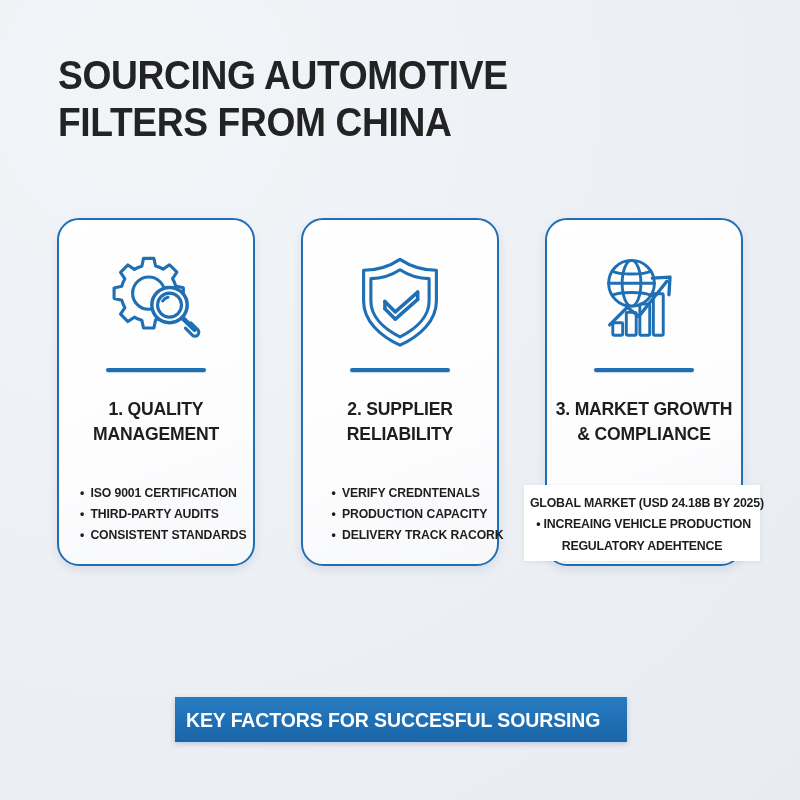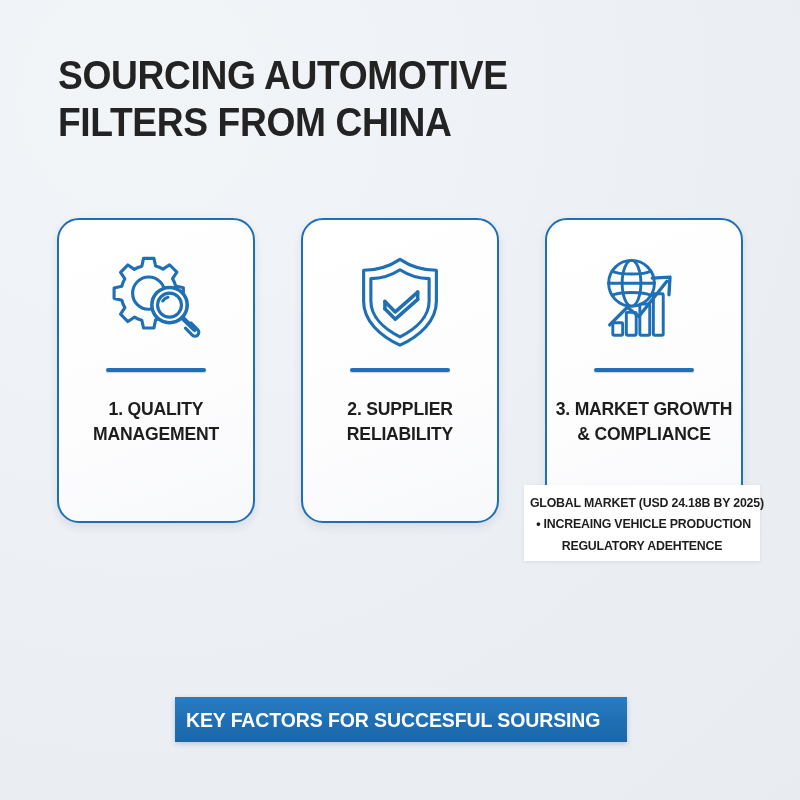--- a/index.html
+++ b/index.html
@@ -42,21 +42,21 @@
     position:absolute;
     left:57px; top:218px;
     width:686px; height:396px;
     display:flex;
     justify-content:space-between;
   }
 
   .card {
     position:relative;
     width:198px;
-    height:305px;
+    height:348px;
     background:linear-gradient(160deg,#ffffff 0%,#fdfdfe 60%,#f7f8fa 100%);
     border:2.5px solid #1f6fb5;
     border-radius:22px;
     box-shadow:0 4px 10px rgba(40,60,90,0.10);
     display:flex;
     flex-direction:column;
     align-items:center;
   }
 
   
@@ -203,20 +203,25 @@
 
         <path d="M75.6 65.4 L87 76.6" stroke-width="4.6"></path>
         <path d="M83.5 70 l6.6 6.6 a3.6 3.6 0 0 1 -5.2 5.2 L78.3 75.2" stroke-width="3"></path>
       </svg>
     </div>
     <div class="divider"></div>
     <div class="card-heading">
       <span>1. QUALITY</span><br>
       <span>MANAGEMENT</span>
     </div>
+    <ul class="bullets">
+      <li>ISO 9001 CERTIFICATION</li>
+      <li>THIRD-PARTY AUDITS</li>
+      <li>CONSISTENT STANDARDS</li>
+    </ul>
   </div>
 
   <div class="card card-2">
     <div class="card-icon">
       <svg viewBox="0 0 100 100" fill="none" stroke="#1f6fb5" stroke-width="3" stroke-linecap="round" stroke-linejoin="round">
 
         <path d="M50 9 C62 17 74 19.5 85 19.5 V49 C85 68 69.5 82.5 50 91.5
                  C30.5 82.5 15 68 15 49 V19.5 C26 19.5 38 17 50 9 Z"></path>
 
         <path d="M50 19 C60 25.5 69.5 27.5 78 27.5 V49 C78 64 65.5 75.8 50 83.5
@@ -226,20 +231,25 @@
         <path d="M35.5 49.5 L45.5 59.5 L67 40.5" stroke-width="3.4" transform="translate(0,7)"></path>
         <path d="M35.5 49.5 L35.5 56.5" stroke-width="3.4"></path>
         <path d="M67 40.5 L67 47.5" stroke-width="3.4"></path>
       </svg>
     </div>
     <div class="divider"></div>
     <div class="card-heading">
       <span>2. SUPPLIER</span><br>
       <span>RELIABILITY</span>
     </div>
+    <ul class="bullets">
+      <li>VERIFY CREDNTENALS</li>
+      <li>PRODUCTION CAPACITY</li>
+      <li>DELIVERY TRACK RACORK</li>
+    </ul>
   </div>
 
   <div class="card card-3">
     <div class="card-icon">
       <svg viewBox="0 0 100 100" fill="none" stroke="#1f6fb5" stroke-width="2.8" stroke-linecap="round" stroke-linejoin="round">
 
         <circle cx="38" cy="32" r="22"></circle>
         <ellipse cx="38" cy="32" rx="9" ry="22"></ellipse>
         <path d="M16 32 H60"></path>
         <path d="M19.5 20.5 C26 24 50 24 56.5 20.5"></path>

